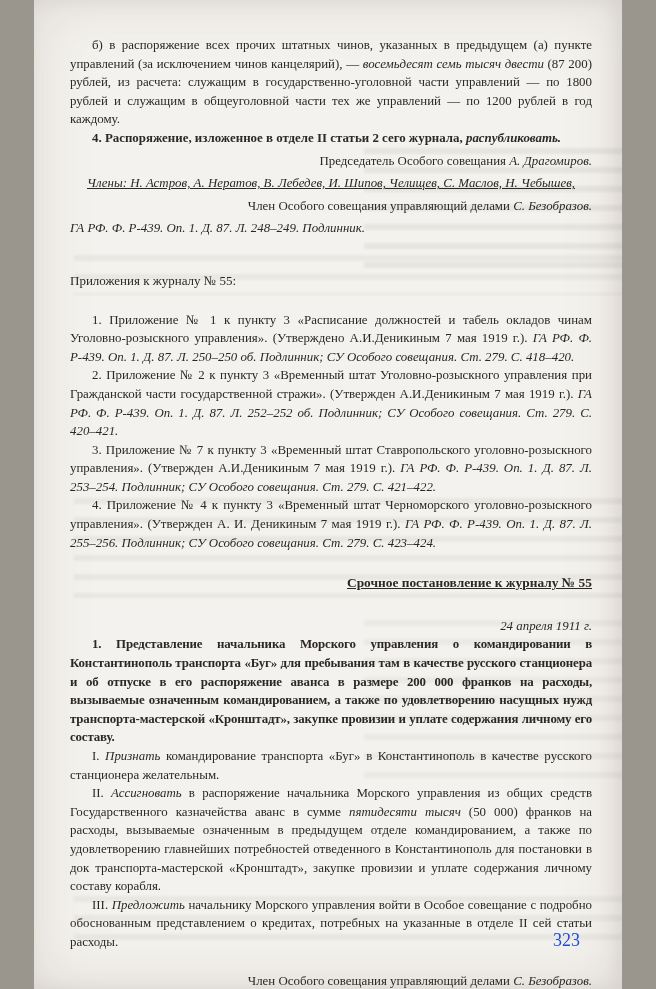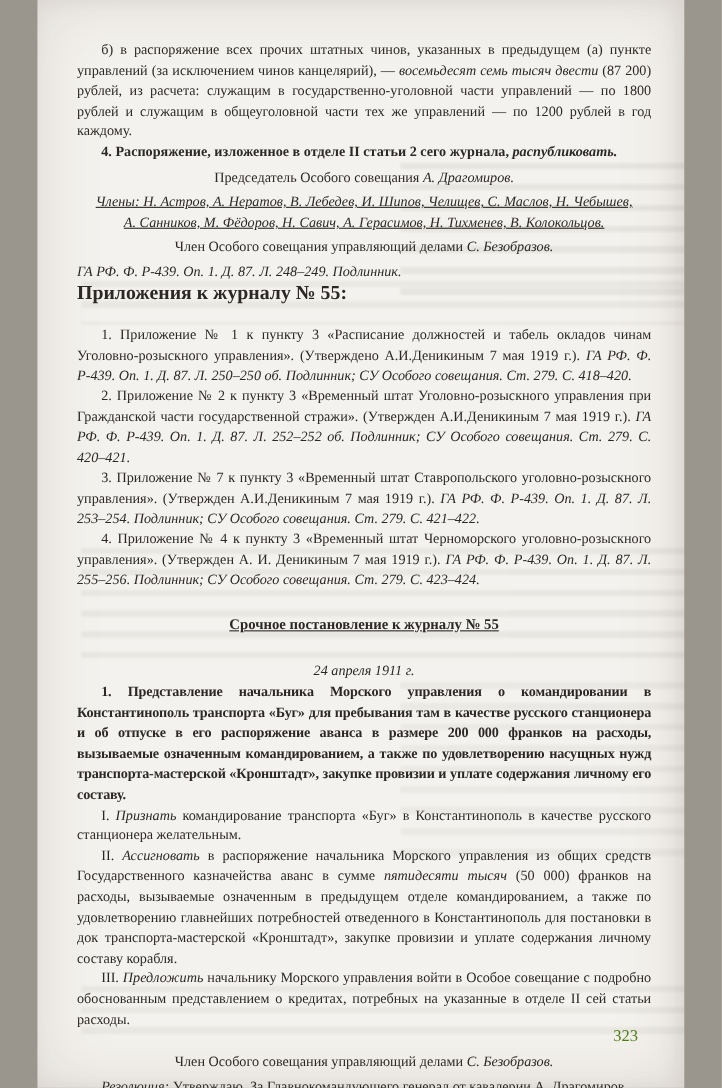--- a/index.html
+++ b/index.html
@@ -16,37 +16,37 @@
   }
   .content {
     position: absolute;
     left: 36px;
     right: 30px;
     top: 36px;
   }
   p, h2, h3 { margin: 0; font-size: 12.9px; line-height: 18.6px; font-weight: normal; }
   .justify { text-align: justify; }
   .indent  { text-indent: 22px; }
-  .right   { text-align: center; }
+  .right   { text-align: right; }
   .center  { text-align: center; text-decoration: underline; }
   .bold    { font-weight: bold; }
   .it      { font-style: italic; }
   .sp4  { margin-top: 4px; }
   .sp8  { margin-top: 20px; }
-  .appendices-heading { font-weight: bold; font-size: 18px; }
-  .urgent-heading     { font-weight: bold; font-size: 13.4px; margin-top: 22px; }
+  .appendices-heading { font-weight: normal; font-size: 13px; margin-top: 34px; }
+  .urgent-heading     { font-weight: bold; font-size: 13.4px; margin-top: 22px; text-align: right; }
   .date-line { margin-top: 24px; }
   .dept-line { margin-top: 16px; }
   .bold-para { letter-spacing: -0.15px; }
   .page-number {
     position: absolute;
     right: 42px;
     bottom: 38px;
-    font-size: 15px;
-    color: #4d7c0f;
+    font-size: 18px;
+    color: #1d4ed8;
   }
   
   .ghost {
     position: absolute;
     pointer-events: none;
     background: repeating-linear-gradient(180deg,
       rgba(125, 118, 104, 0.10) 0 6px,
       rgba(125, 118, 104, 0.0) 6px 19px);
     filter: blur(1.1px);
   }
@@ -68,21 +68,21 @@
   <div class="ghost g5"></div>
 
   <div class="content">
 
     <p class="justify indent"><span>б) в распоряжение всех прочих штатных чинов, указанных в предыдущем (а) пункте управлений (за исключением чинов канцелярий), — </span><span class="it">восемьдесят семь тысяч двести</span><span> (87 200) рублей, из расчета: служащим в государственно-уголовной части управлений — по 1800 рублей и служащим в общеуголовной части тех же управлений — по 1200 рублей в год каждому.</span></p>
 
     <p class="justify indent bold"><span>4. Распоряжение, изложенное в отделе II статьи 2 сего журнала, </span><span class="it">распубликовать.</span></p>
 
     <p class="right sp4"><span>Председатель Особого совещания </span><span class="it">А. Драгомиров.</span></p>
 
-    <p class="center it sp4"><span>Члены: Н. Астров, А. Нератов, В. Лебедев, И. Шипов, Челищев, С. Маслов, Н. Чебышев,</span><br><span>А. Санников, М. Фёдоров, Н. Савич, А. Герасимов, Н. Тихменев, В. Колокольцов.</span></p>
+    <p class="center it sp4"><span>Члены: Н. Астров, А. Нератов, В. Лебедев, И. Шипов, Челищев, С. Маслов, Н. Чебышев,</span><br></p>
 
     <p class="right sp4"><span>Член Особого совещания управляющий делами </span><span class="it">С. Безобразов.</span></p>
 
 
     <p class="it sp4">ГА РФ. Ф. Р-439. Оп. 1. Д. 87. Л. 248–249. Подлинник.</p>
 
     <h2 class="appendices-heading">Приложения к журналу № 55:</h2>
 
     <p class="justify indent sp8"><span>1. Приложение № 1 к пункту 3 «Расписание должностей и табель окладов чинам Уголовно-розыскного управления». (Утверждено А.И.Деникиным 7 мая 1919 г.). </span><span class="it">ГА РФ. Ф. Р-439. Оп. 1. Д. 87. Л. 250–250 об. Подлинник; СУ Особого совещания. Ст. 279. С. 418–420.</span></p>
 

